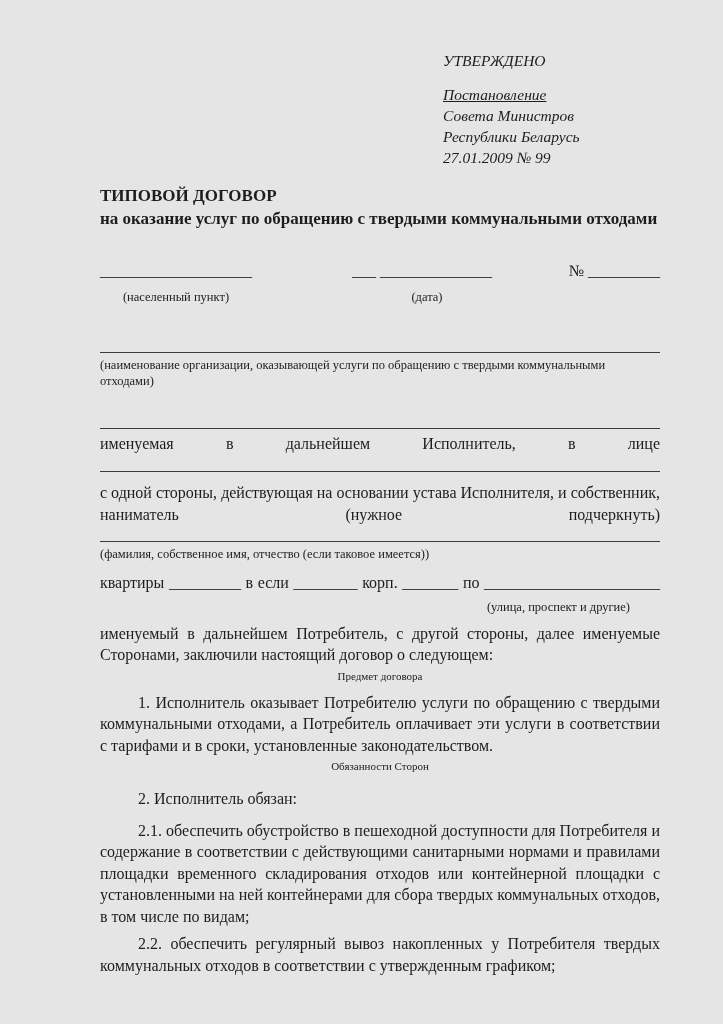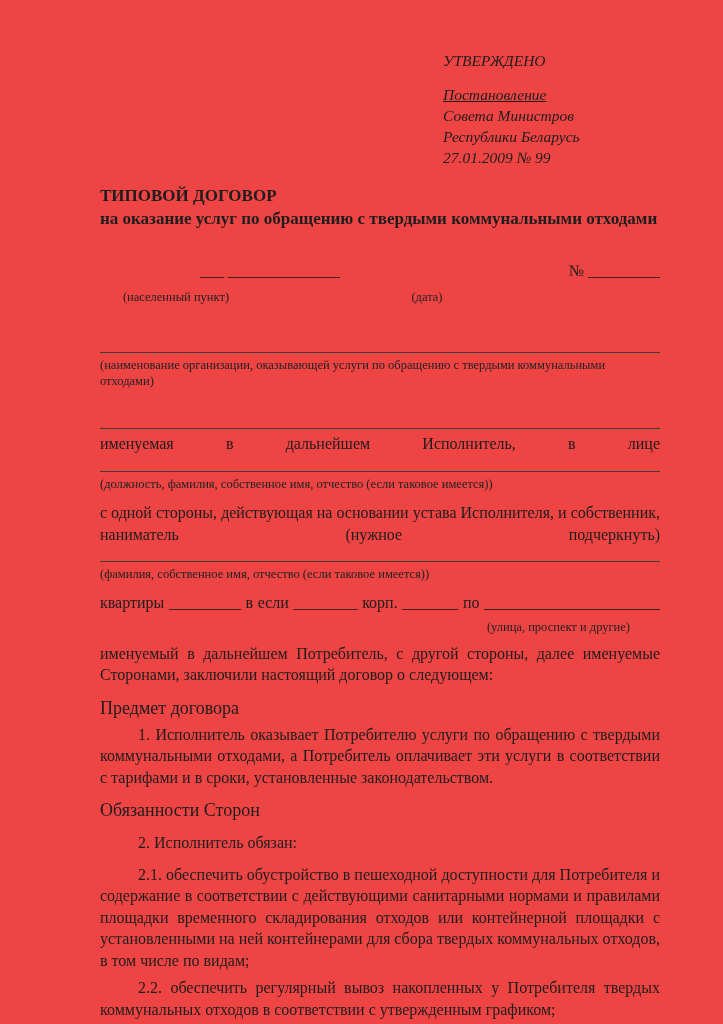--- a/index.html
+++ b/index.html
@@ -5,21 +5,21 @@
   html, body {
     margin: 0;
     padding: 0;
     background: #ffffff;
   }
   .page {
     position: relative;
     width: 723px;
     height: 1024px;
     box-sizing: border-box;
-    background: #ef4444;
+    background: #e5e5e5;
     font-family: "Liberation Serif", "DejaVu Serif", serif;
     color: #1d1d1d;
     padding: 50px 63px 0 100px;
     overflow: hidden;
   }
   .content { width: 560px; }
 
   
   .approval {
     margin-left: 343px;
@@ -82,23 +82,23 @@
     display: flex;
     justify-content: space-between;
   }
   .para {
     text-align: justify;
     margin: 0;
   }
   .para-indent { text-indent: 38px; }
 
   .section-heading {
-    font-size: 18px;
+    text-align: center;
+    font-size: 11px;
     line-height: 21px;
-    margin-top: 12px;
   }
 
   .address-line {
     text-align: justify;
     text-align-last: justify;
     white-space: normal;
   }
   .street-caption-row {
     text-align: right;
     padding-right: 30px;
@@ -119,41 +119,41 @@
       <div>Республики Беларусь</div>
       <div>27.01.2009 № 99</div>
     </div>
 
     <div class="title-block">
       <div>ТИПОВОЙ ДОГОВОР</div>
       <div>на оказание услуг по обращению с твердыми коммунальными отходами</div>
     </div>
 
     <div class="header-row body-text">
+      <div class="col-place">___________________</div>
       <div class="col-date">
         <span>___</span>
         <span>______________</span>
       </div>
       <div class="col-num">
         <span>№</span>
         <span>_________</span>
       </div>
     </div>
     <div class="caption-row">
       <div class="col-place caption">(населенный пункт)</div>
       <div class="col-date caption">(дата)</div>
     </div>
 
     <div class="rule mt26"></div>
     <div class="caption caption-center" style="margin-top:4px;">(наименование организации, оказывающей услуги по обращению с твердыми коммунальными отходами)</div>
 
     <div class="rule mt18"></div>
     <div class="body-text justify-line" style="margin-top:4px;">именуемая в дальнейшем Исполнитель, в лице</div>
     <div class="rule" style="height:17px;"></div>
-    <div class="caption caption-center" style="margin-top:4px;">(должность, фамилия, собственное имя, отчество (если таковое имеется))</div>
 
     <div class="body-text justify-line" style="margin-top:10px;">с одной стороны, действующая на основании устава Исполнителя, и собственник,</div>
     <div class="body-text spread-row">
       <span>наниматель</span>
       <span>(нужное</span>
       <span>подчеркнуть)</span>
     </div>
     <div class="rule" style="height:16px;"></div>
     <div class="caption caption-center" style="margin-top:4px;">(фамилия, собственное имя, отчество (если таковое имеется))</div>
 

